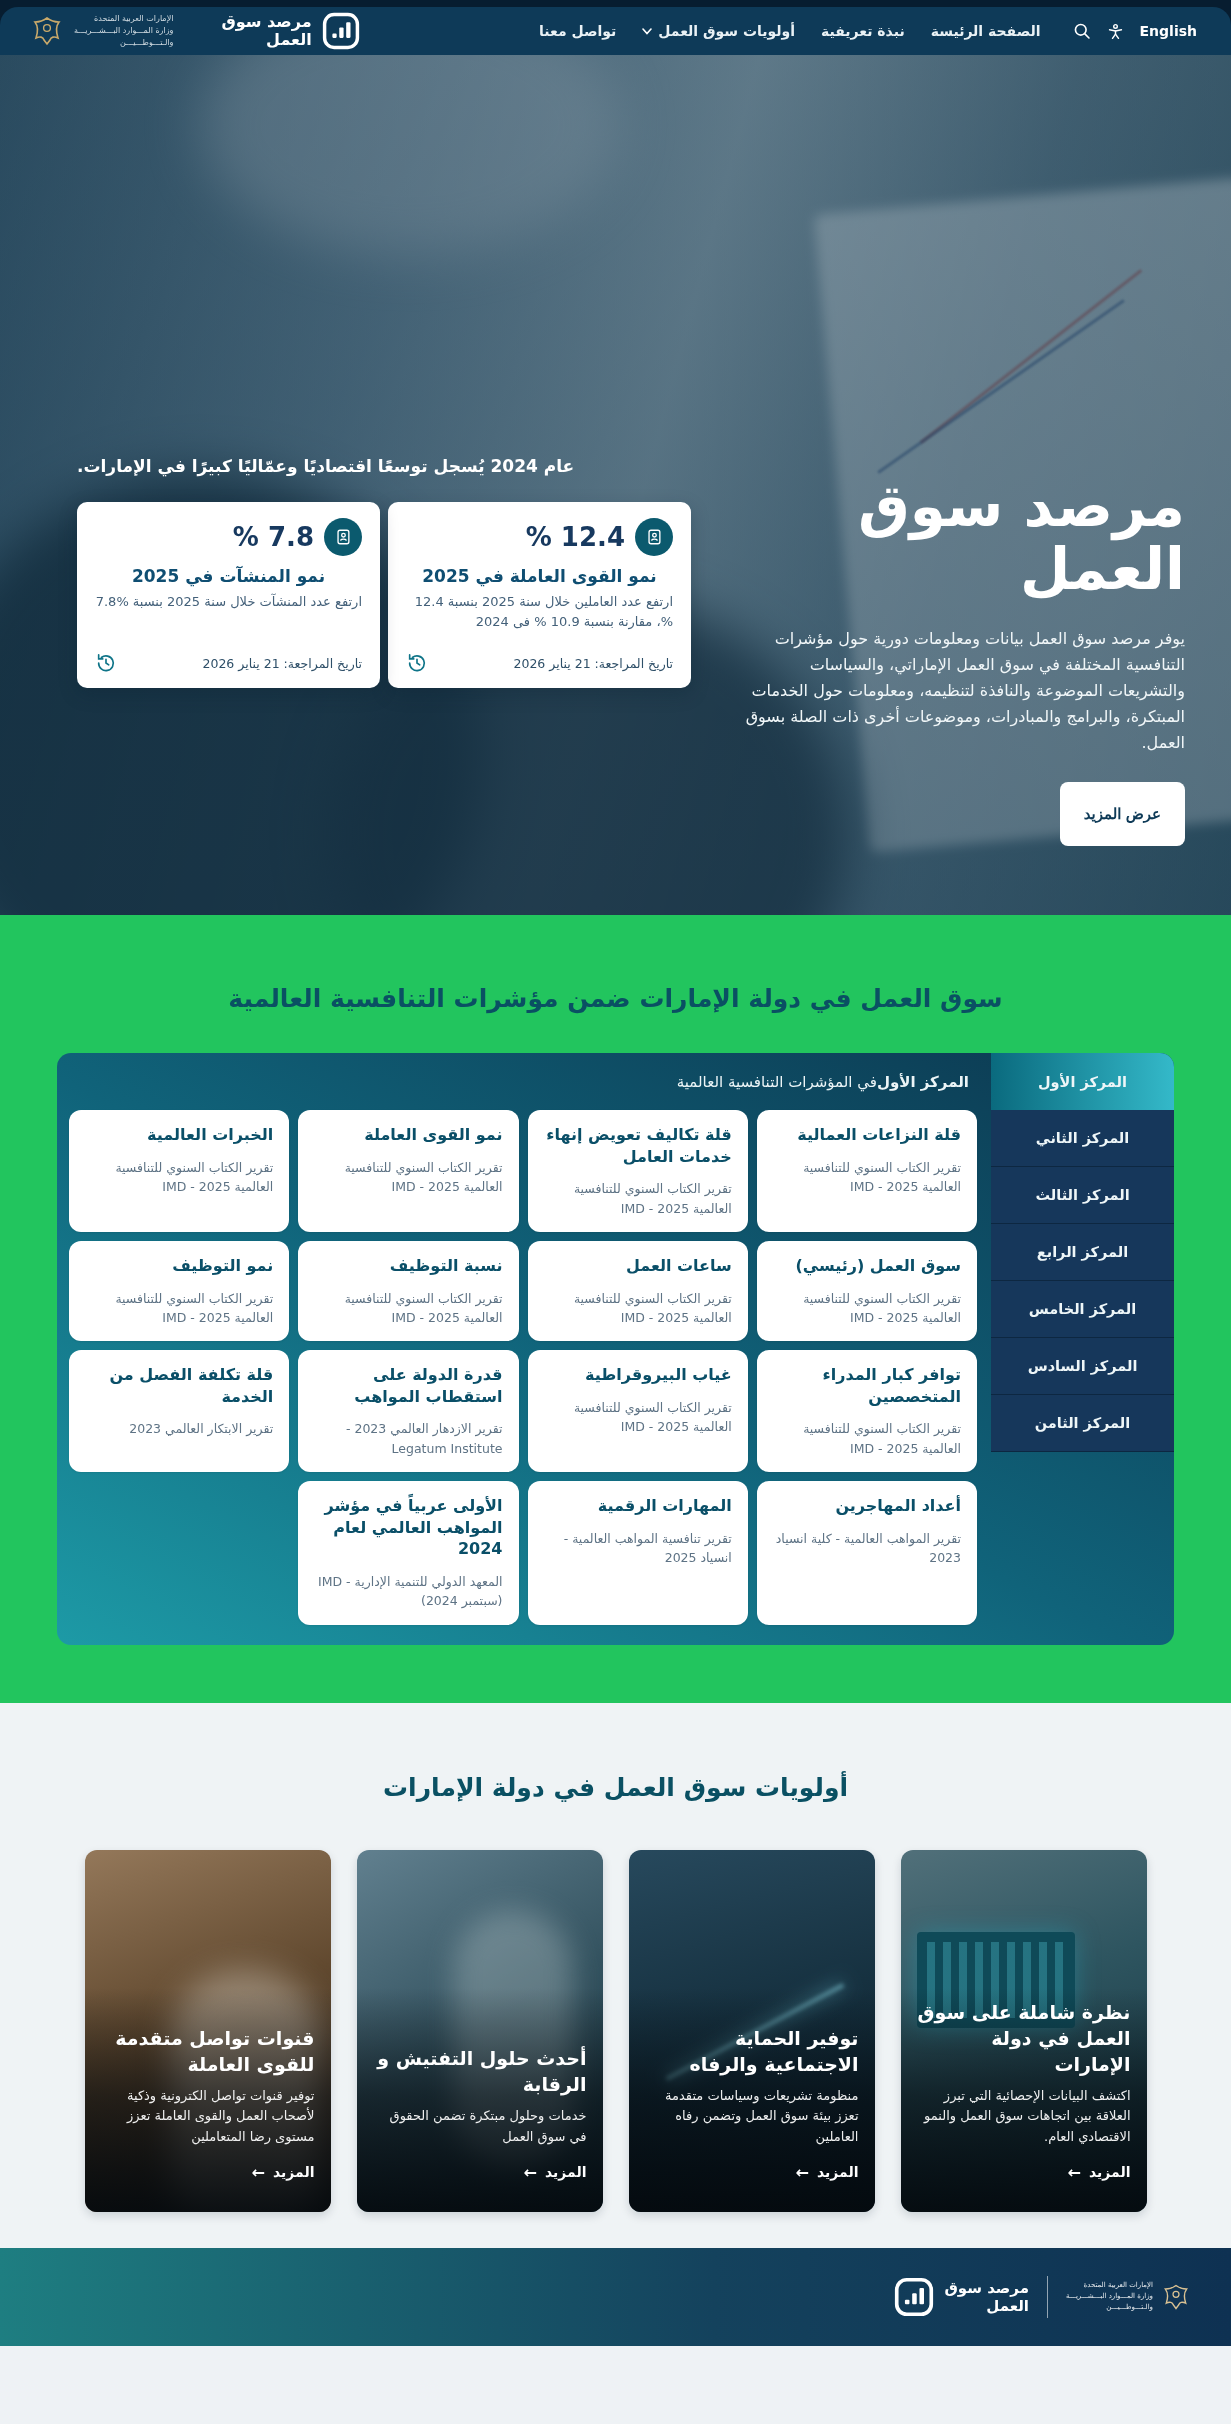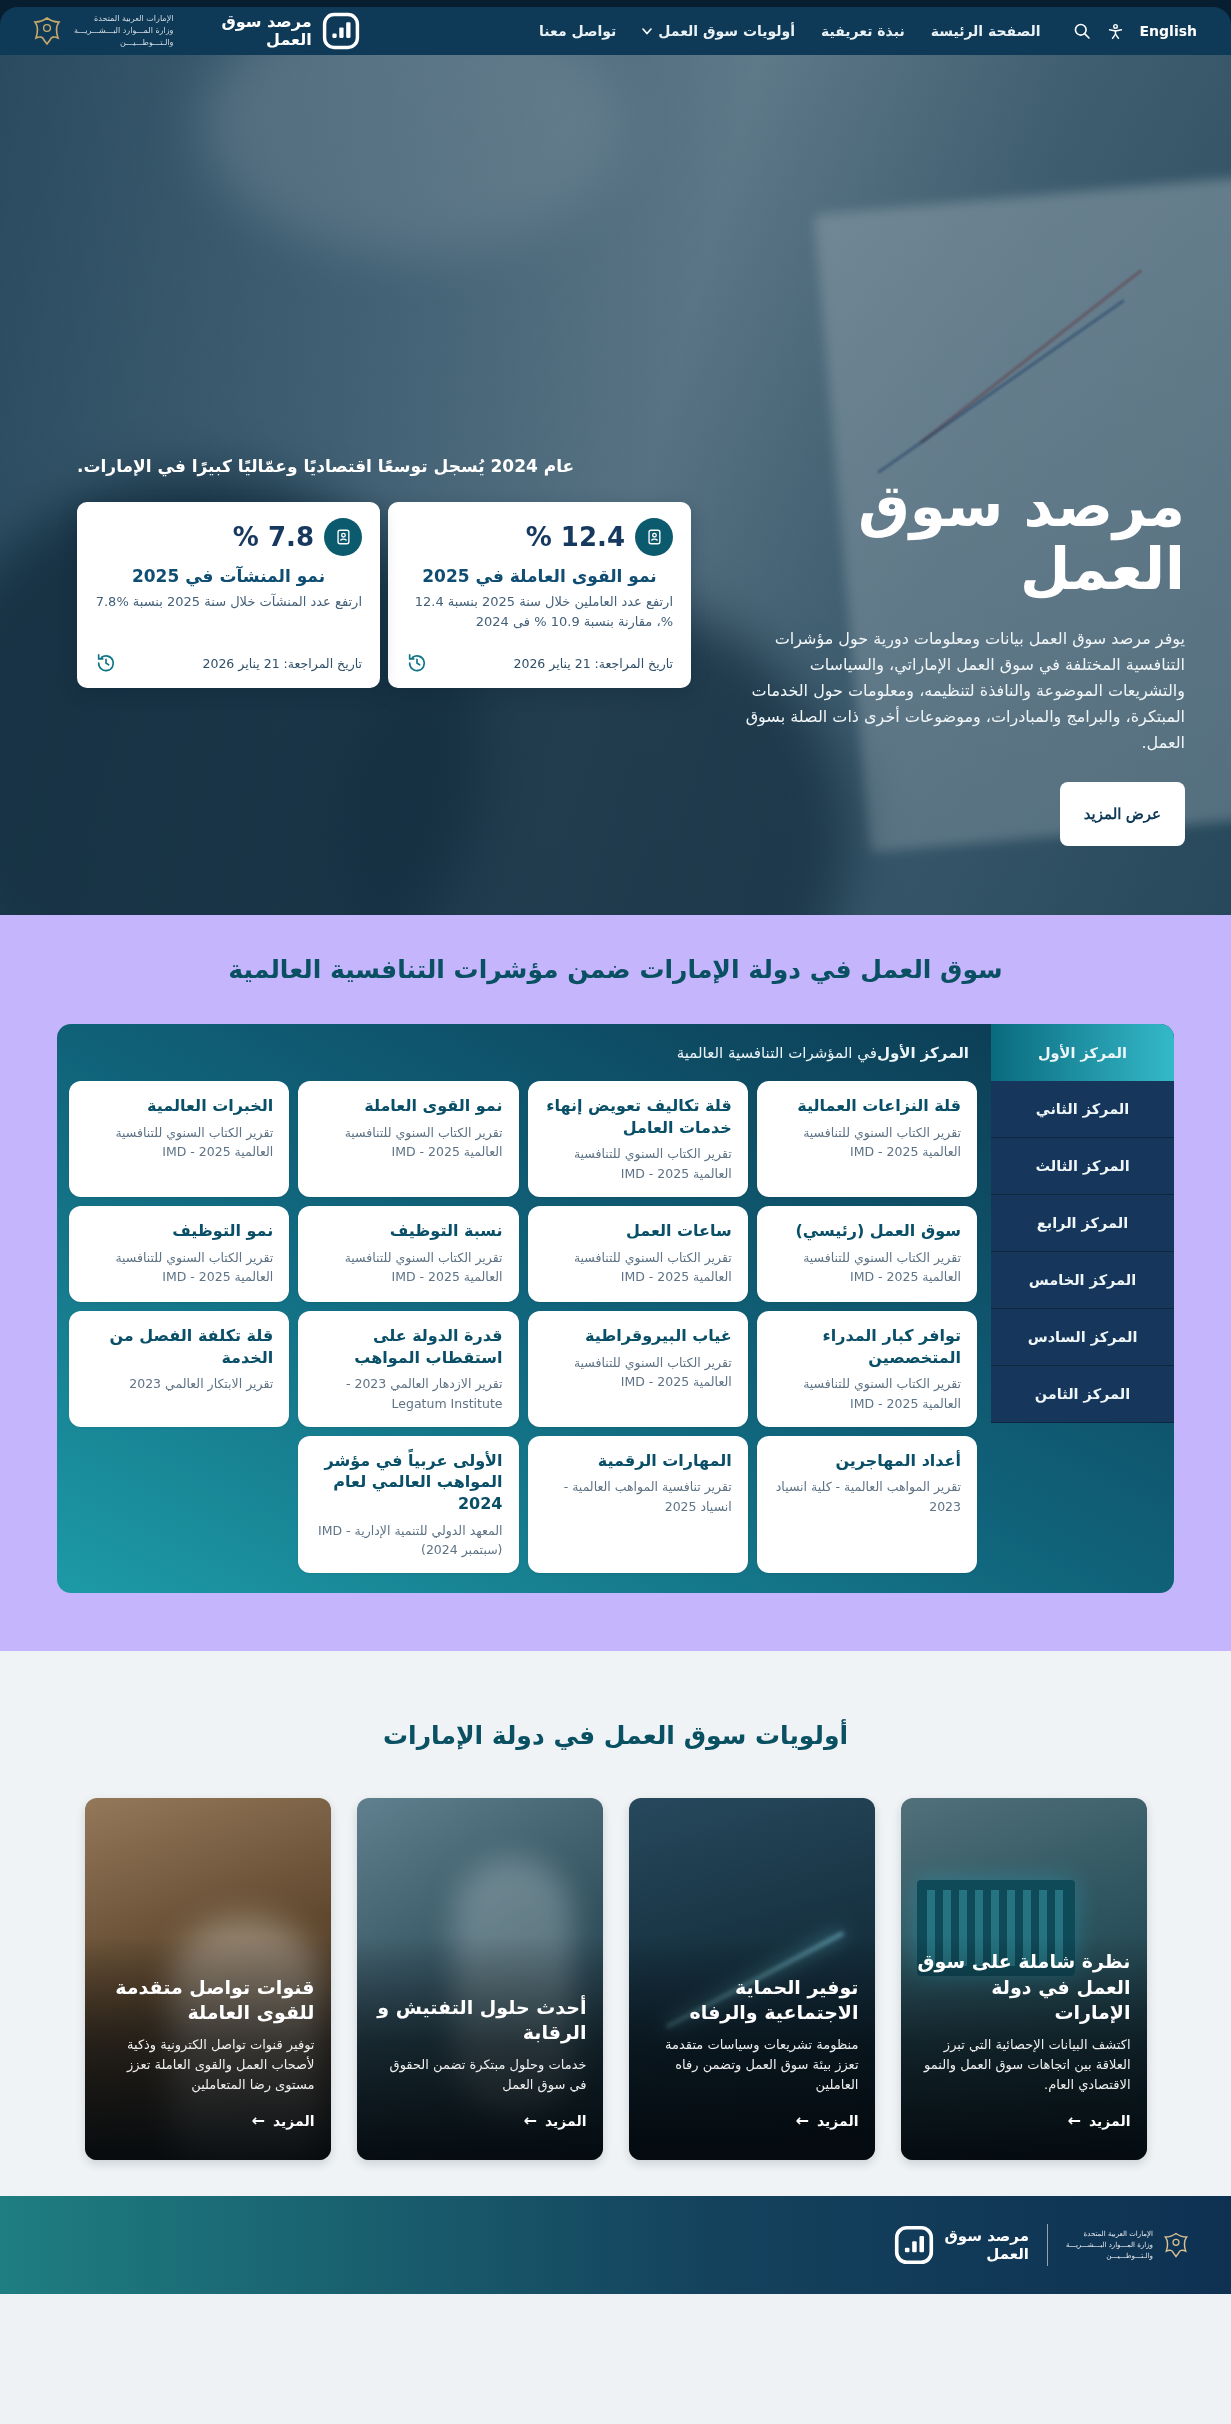--- a/index.html
+++ b/index.html
@@ -57,21 +57,21 @@
     box-shadow: 0 6px 18px rgba(8,30,48,.25); cursor: pointer;
   }
   .stat-top { display: flex; align-items: center; gap: 10px; }
   .stat-icon { width: 38px; height: 38px; border-radius: 50%; background: #0b5a6e; display: flex; align-items: center; justify-content: center; flex: none; }
   .stat-value { font-size: 26px; font-weight: 800; color: #17395f; }
   .stat-title { margin-top: 10px; font-size: 17px; font-weight: 700; color: #0f4e72; text-align: center; }
   .stat-desc { margin-top: 6px; font-size: 13px; line-height: 1.55; color: #44617a; }
   .stat-footer { margin-top: auto; display: flex; align-items: center; justify-content: space-between; }
   .stat-review { font-size: 12.5px; color: #2e4f68; }
   
-  .section-comp { background: #c4b5fd; padding: 40px 0 58px; }
+  .section-comp { background: #22c55e; padding: 69px 0 58px; }
   .section-title { text-align: center; color: #0a5063; font-size: 25px; font-weight: 800; }
   .panel {
     width: 1117px; margin: 40px auto 0; border-radius: 14px; overflow: hidden;
     display: flex;
     background: linear-gradient(to bottom left, #0c3850 0%, #10637a 52%, #1d9aa6 100%);
   }
   .tabs-col { width: 183px; flex: none; display: flex; flex-direction: column; }
   .tab {
     height: 57px; display: flex; align-items: center; justify-content: center;
     color: #eef6f8; font-size: 14.5px; font-weight: 600; cursor: pointer;
@@ -80,21 +80,21 @@
   .tab.active { background: linear-gradient(90deg, #0a6a7e, #34b9c9); font-weight: 800; border-bottom: none; }
   .panel-main { flex: 1; display: flex; flex-direction: column; }
   .panel-header { height: 57px; display: flex; align-items: center; justify-content: flex-start; padding-right: 22px; color: #ecf5f7; font-size: 15px; }
   .panel-header .bold { font-weight: 800; }
   .cards-grid { display: grid; grid-template-columns: repeat(4, 1fr); gap: 9px; padding: 0 14px 20px 12px; align-content: start; }
   .icard {
     background: #fff; border-radius: 12px; padding: 14px 16px; min-height: 96px;
     text-align: right; cursor: pointer; box-shadow: 0 1px 2px rgba(0,0,0,.08);
   }
   .icard-title { color: #0a4f68; font-size: 16px; font-weight: 800; line-height: 1.35; }
-  .icard-src { margin-top: 6px; color: #5e7385; font-size: 12.5px; line-height: 1.55; }
+  .icard-src { margin-top: 12px; color: #5e7385; font-size: 12.5px; line-height: 1.55; }
   
   .section-prio { background: #eff3f5; padding: 70px 0 36px; }
   .prio-grid { width: 1062px; margin: 48px auto 0; display: grid; grid-template-columns: repeat(4, 1fr); gap: 26px; }
   .pcard { position: relative; height: 362px; border-radius: 12px; overflow: hidden; cursor: pointer; box-shadow: 0 4px 10px rgba(10,30,45,.15); }
   .pcard .photo { position: absolute; inset: 0; }
   .pcard.p0 .photo { background: linear-gradient(160deg,#51707a 0%, #2e5560 40%, #102b35 100%); }
   .pcard.p0 .screen { position: absolute; top: 82px; left: 16px; width: 158px; height: 96px; background: #0f4a58; border-radius: 4px; box-shadow: 0 0 24px rgba(40,160,180,.45); }
   .pcard.p0 .screen::after { content: ""; position: absolute; inset: 10px; background: repeating-linear-gradient(90deg, rgba(90,210,225,.5) 0 8px, transparent 8px 16px); opacity: .6; }
   .pcard.p1 .photo { background: linear-gradient(165deg,#27495d 0%, #163140 45%, #091c28 100%); }
   .pcard.p1 .streak { position: absolute; top: 180px; right: 20px; width: 200px; height: 4px; background: rgba(140,220,235,.55); transform: rotate(-28deg); filter: blur(2px); box-shadow: 0 0 18px rgba(120,210,230,.8); }

